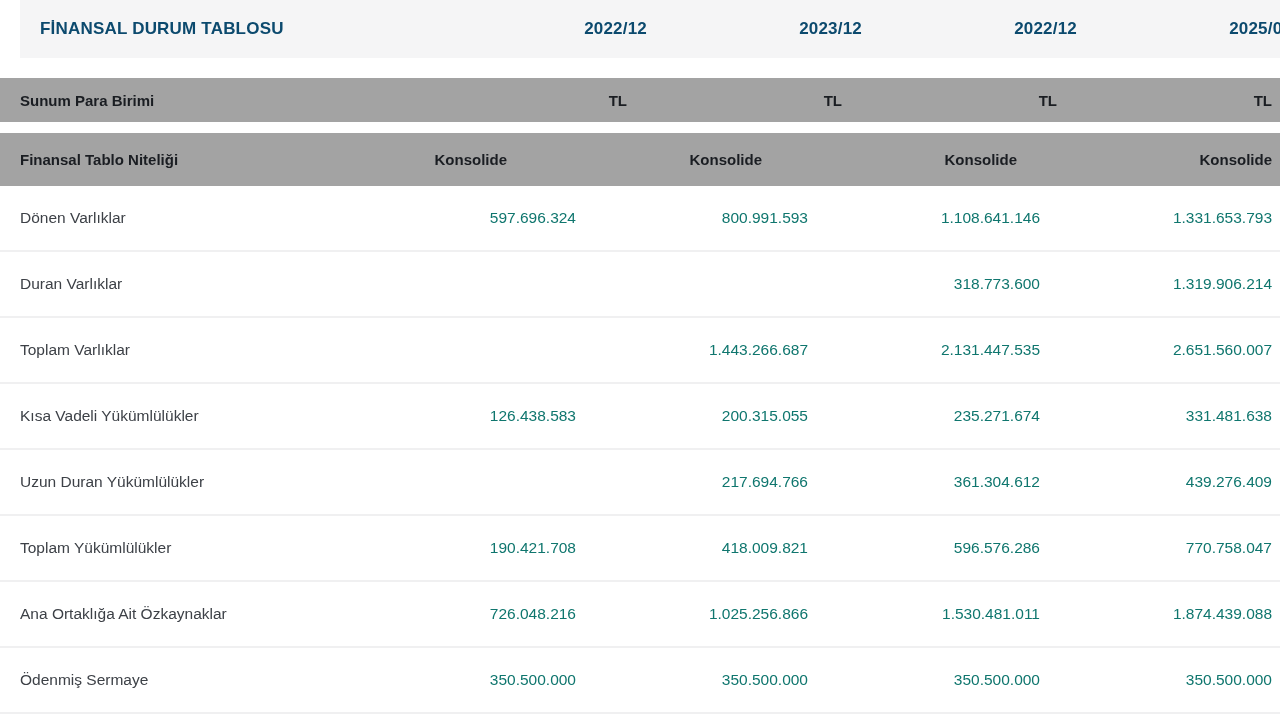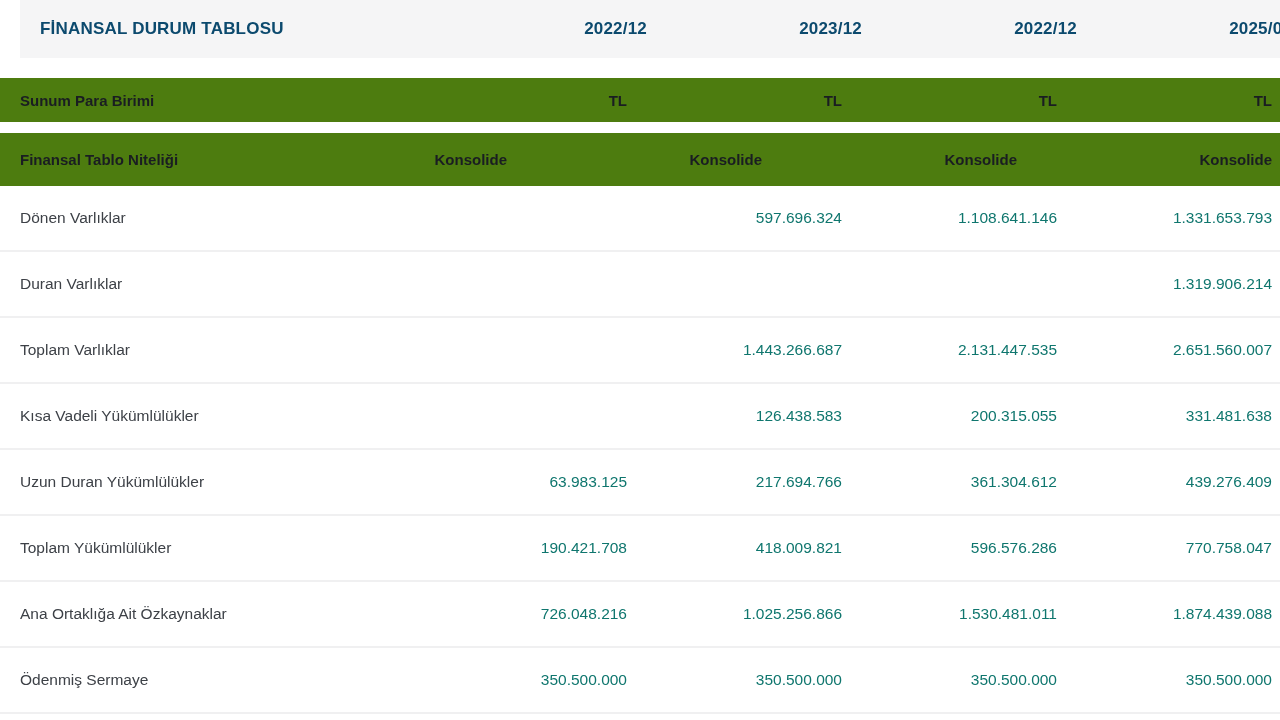--- a/index.html
+++ b/index.html
@@ -48,35 +48,36 @@
     margin-left: 20px;
   }
   .row.head .cell-label {
     font-size: 17px;
   }
   
   .gap-lg { height: 20px; background: #ffffff; }
   .gap-sm { height: 11px; background: #ffffff; }
   
   .row.meta {
-    background: #4d7c0f;
+    background: #a3a3a3;
     color: #1a1d22;
     font-weight: bold;
     font-size: 15px;
     justify-content: center;
   }
   .row.meta-1 { height: 44px; }
   .row.meta-2 { height: 53px; gap: 40px; }
   
   .row.data {
     height: 66px;
     background: #ffffff;
     color: #383c42;
     font-size: 15.5px;
     border-bottom: 2px solid #f0f0f1;
+    gap: 17px;
   }
   .row.data .cell-label {
     color: #3d4147;
   }
   .row.data .cell-num {
     color: #0f766e;
   }
 </style>
 </head>
 <body>
@@ -107,46 +108,48 @@
     <div class="cell-label">Finansal Tablo Niteliği</div>
     <div class="cell-num">Konsolide</div>
     <div class="cell-num">Konsolide</div>
     <div class="cell-num">Konsolide</div>
     <div class="cell-num last">Konsolide</div>
   </div>
 
   <div class="row data">
     <div class="cell-label">Dönen Varlıklar</div>
     <div class="cell-num">597.696.324</div>
+    <div class="cell-num">800.991.593</div>
     <div class="cell-num">1.108.641.146</div>
     <div class="cell-num last">1.331.653.793</div>
   </div>
 
   <div class="row data">
     <div class="cell-label">Duran Varlıklar</div>
+    <div class="cell-num">318.773.600</div>
     <div class="cell-num last">1.319.906.214</div>
   </div>
 
   <div class="row data">
     <div class="cell-label">Toplam Varlıklar</div>
     <div class="cell-num">1.443.266.687</div>
     <div class="cell-num">2.131.447.535</div>
     <div class="cell-num last">2.651.560.007</div>
   </div>
 
   <div class="row data">
     <div class="cell-label">Kısa Vadeli Yükümlülükler</div>
     <div class="cell-num">126.438.583</div>
     <div class="cell-num">200.315.055</div>
+    <div class="cell-num">235.271.674</div>
     <div class="cell-num last">331.481.638</div>
   </div>
 
   <div class="row data">
     <div class="cell-label">Uzun Duran Yükümlülükler</div>
-    <div class="cell-num">63.983.125</div>
     <div class="cell-num">217.694.766</div>
     <div class="cell-num">361.304.612</div>
     <div class="cell-num last">439.276.409</div>
   </div>
 
   <div class="row data">
     <div class="cell-label">Toplam Yükümlülükler</div>
     <div class="cell-num">190.421.708</div>
     <div class="cell-num">418.009.821</div>
     <div class="cell-num">596.576.286</div>

